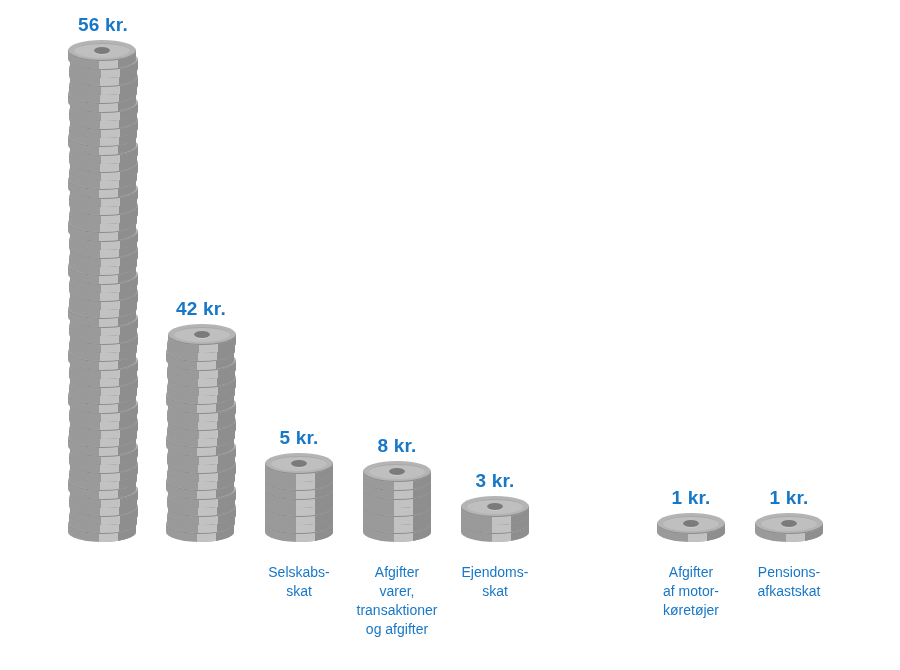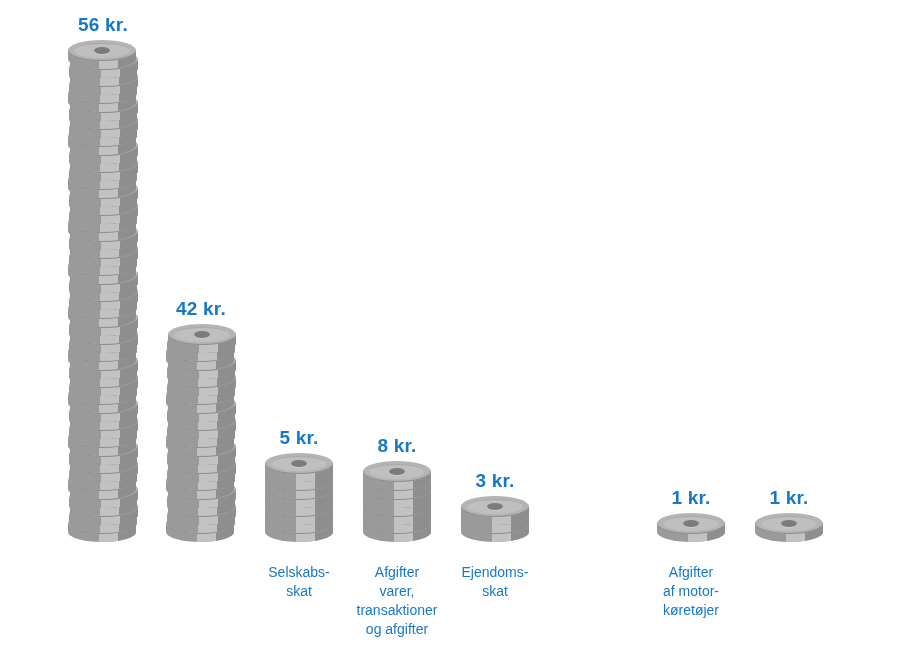--- a/index.html
+++ b/index.html
@@ -980,14 +980,18 @@
       <div class="pile" style="top: 513px; height: 30px;">
         <div class="coin" style="top: 0px; z-index: 1; left: 15px;">
           <div class="coin-edge"></div>
           <div class="coin-top">
             <div class="coin-top-inner"></div>
             <div class="coin-hole"></div>
           </div>
         </div>
       </div>
       <div class="value-label" style="top: 487px;">1 kr.</div>
+      <div class="cat-label">
+        <span>Pensions-</span>
+        <span>afkastskat</span>
+      </div>
     </div>
   </div>
 
 </body></html>

